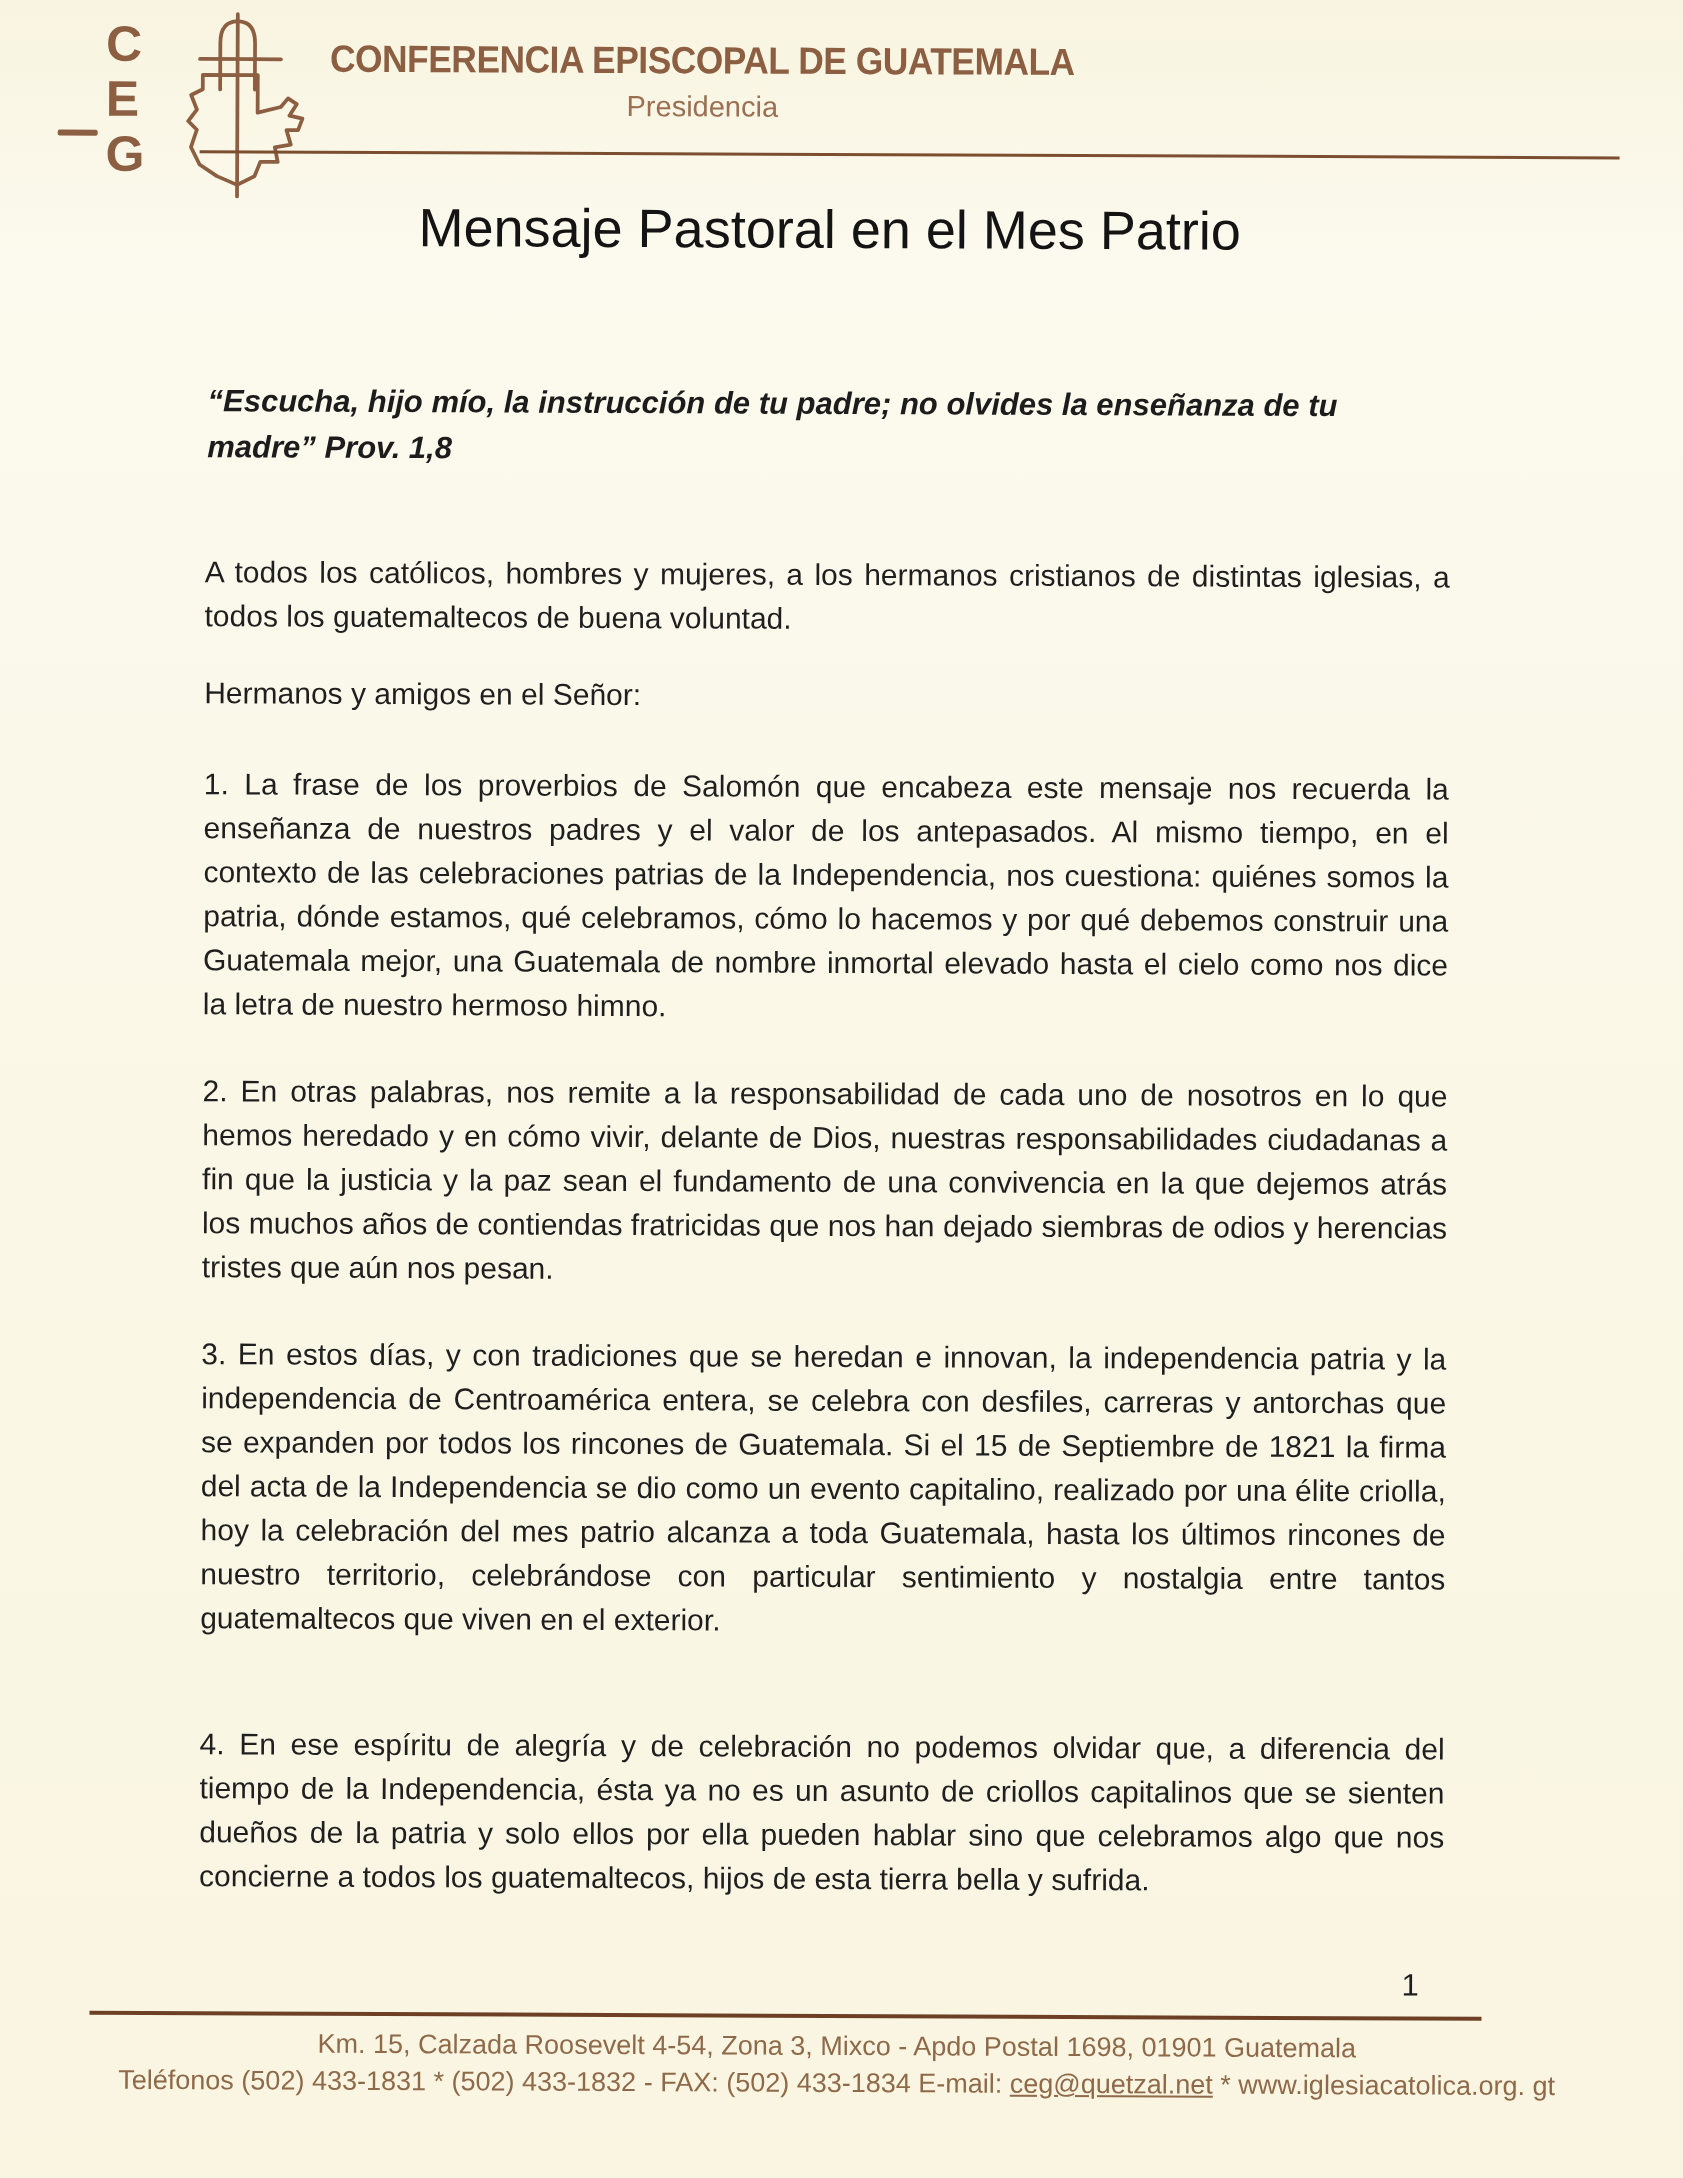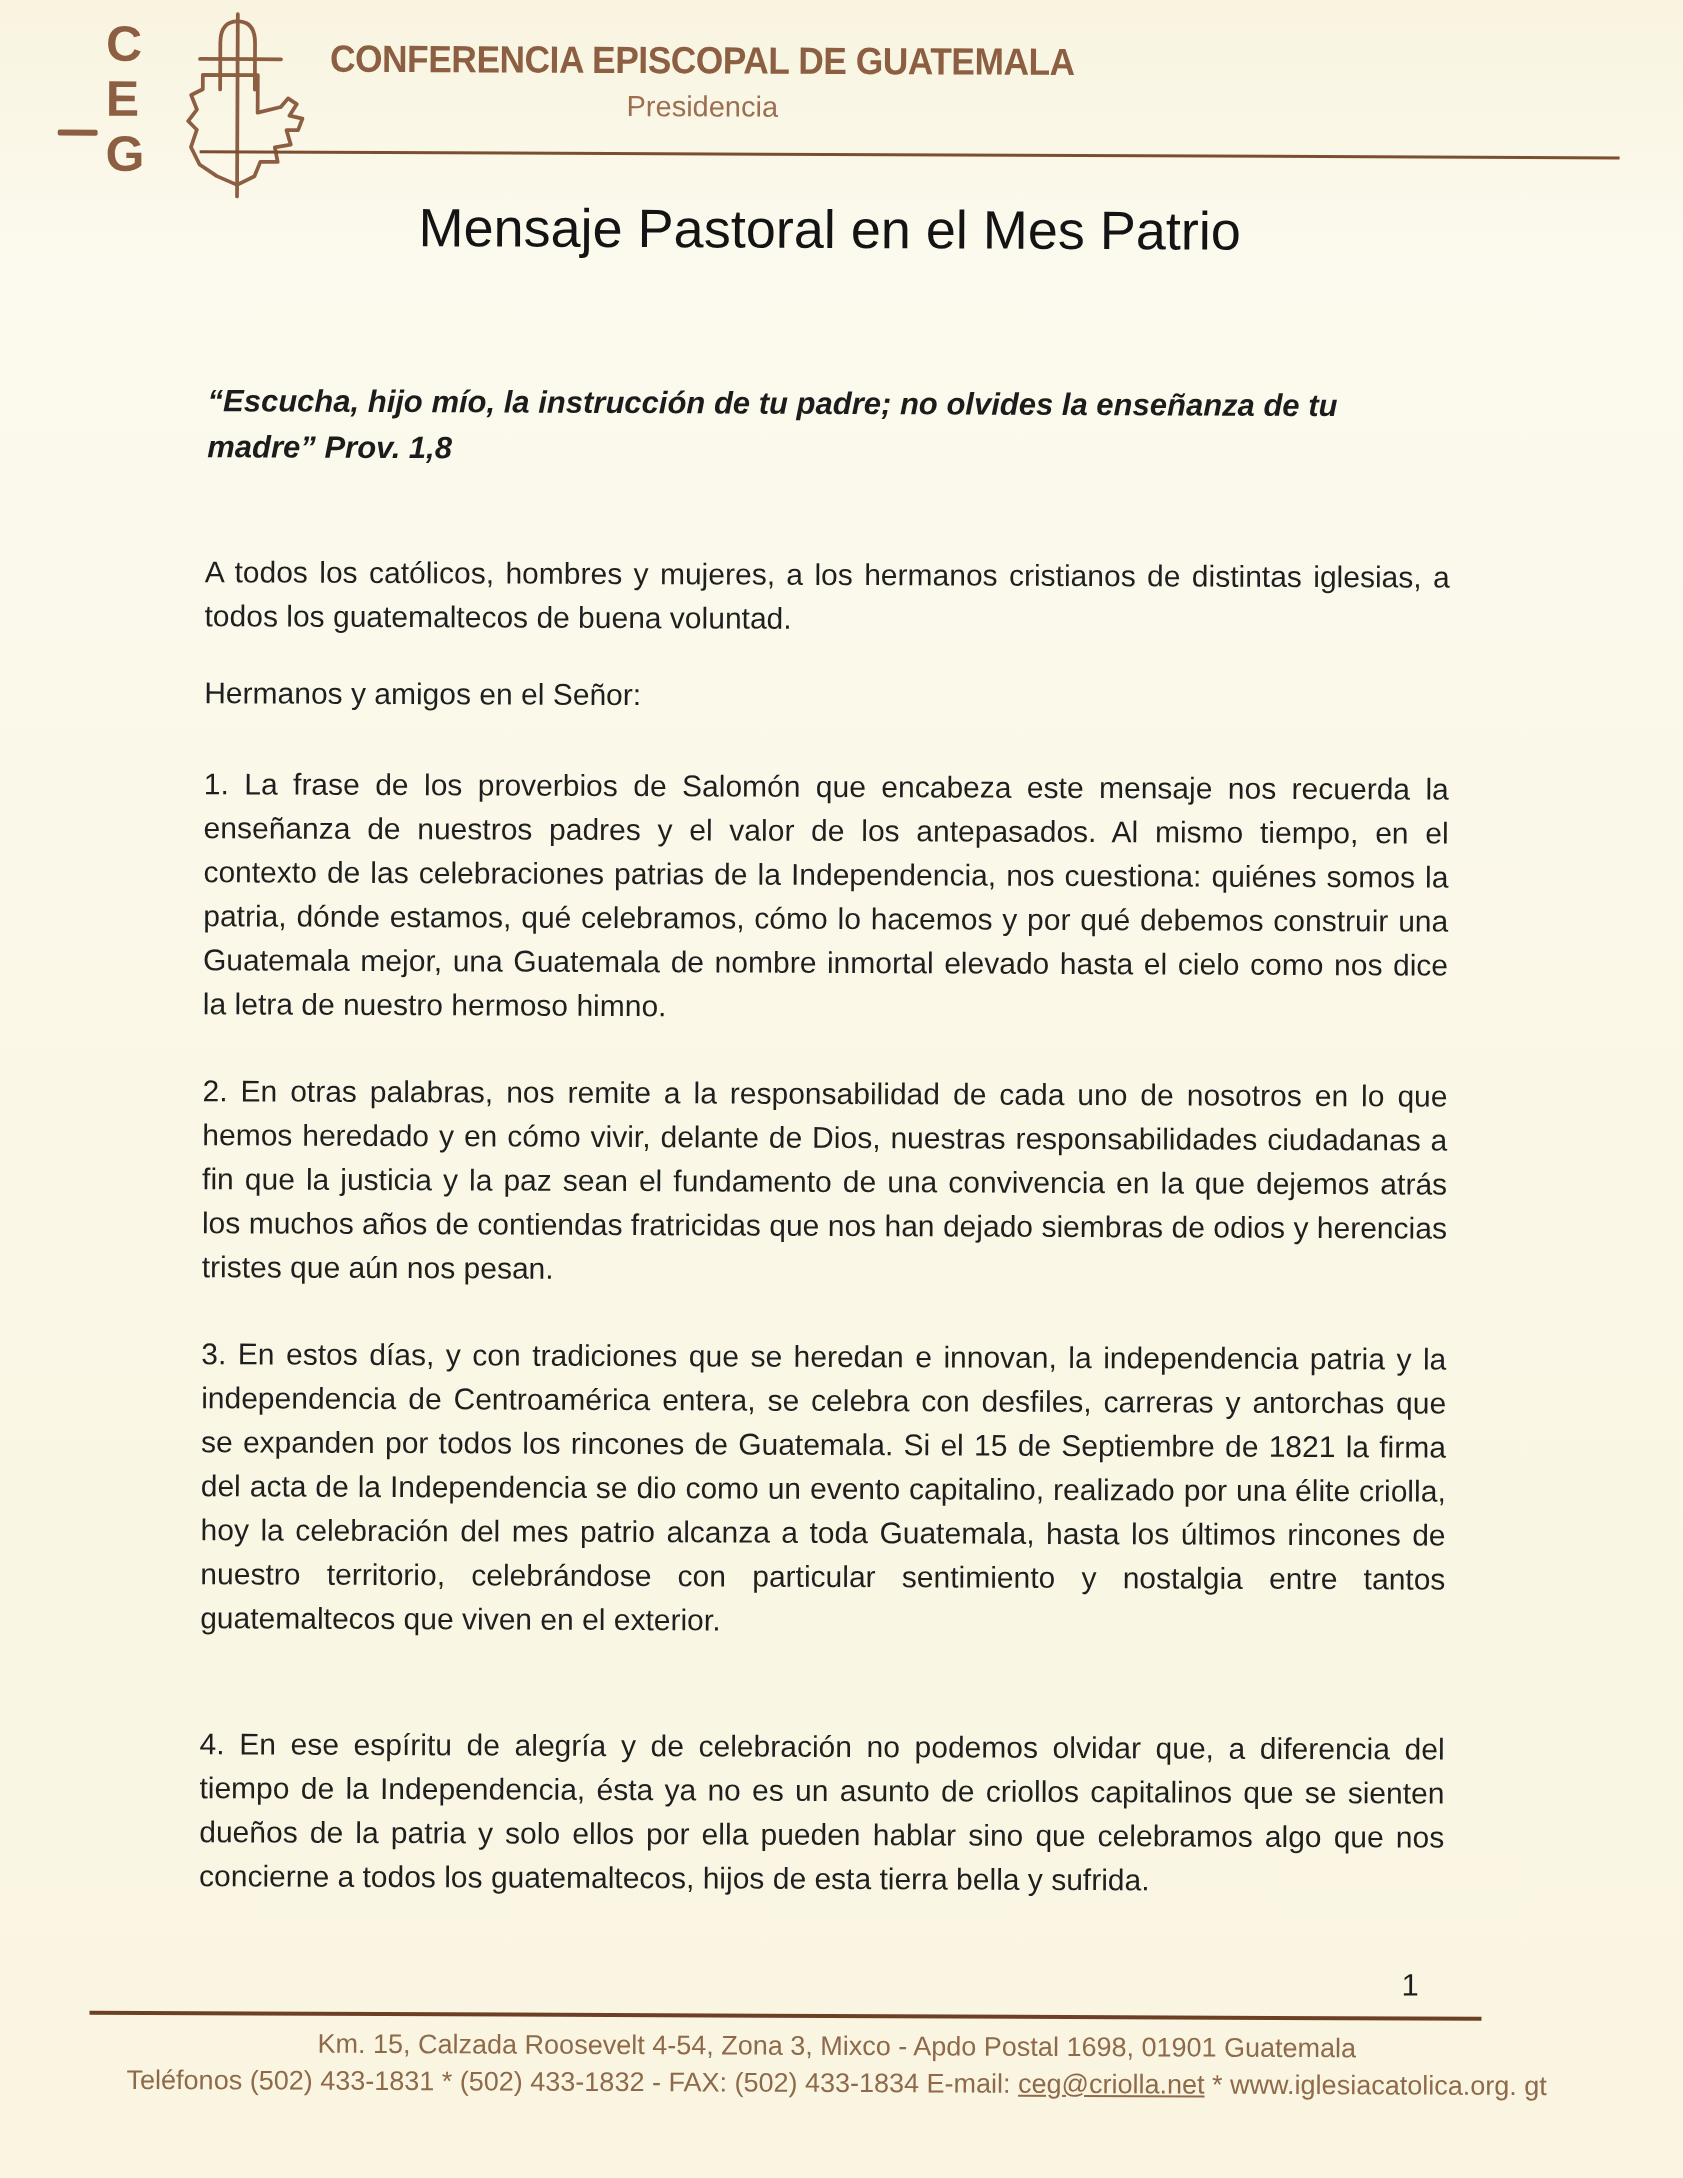--- a/index.html
+++ b/index.html
@@ -89,18 +89,18 @@
 
     <p class="para p1">1. La frase de los proverbios de Salomón que encabeza este mensaje nos recuerda la enseñanza de nuestros padres y el valor de los antepasados. Al mismo tiempo, en el contexto de las celebraciones patrias de la Independencia, nos cuestiona: quiénes somos la patria, dónde estamos, qué celebramos, cómo lo hacemos y por qué debemos construir una Guatemala mejor, una Guatemala de nombre inmortal elevado hasta el cielo como nos dice la letra de nuestro hermoso himno.</p>
     <p class="para p2">2. En otras palabras, nos remite a la responsabilidad de cada uno de nosotros en lo que hemos heredado y en cómo vivir, delante de Dios, nuestras responsabilidades ciudadanas a fin que la justicia y la paz sean el fundamento de una convivencia en la que dejemos atrás los muchos años de contiendas fratricidas que nos han dejado siembras de odios y herencias tristes que aún nos pesan.</p>
     <p class="para p3">3. En estos días, y con tradiciones que se heredan e innovan, la independencia patria y la independencia de Centroamérica entera, se celebra con desfiles, carreras y antorchas que se expanden por todos los rincones de Guatemala. Si el 15 de Septiembre de 1821 la firma del acta de la Independencia se dio como un evento capitalino, realizado por una élite criolla, hoy la celebración del mes patrio alcanza a toda Guatemala, hasta los últimos rincones de nuestro territorio, celebrándose con particular sentimiento y nostalgia entre tantos guatemaltecos que viven en el exterior.</p>
     <p class="para p4">4. En ese espíritu de alegría y de celebración no podemos olvidar que, a diferencia del tiempo de la Independencia, ésta ya no es un asunto de criollos capitalinos que se sienten dueños de la patria y solo ellos por ella pueden hablar sino que celebramos algo que nos concierne a todos los guatemaltecos, hijos de esta tierra bella y sufrida.</p>
 
     <div class="page-number">1</div>
     <div class="footer-rule"></div>
     <div class="footer">
       <div>Km. 15, Calzada Roosevelt 4-54, Zona 3, Mixco - Apdo Postal 1698, 01901 Guatemala</div>
-      <div><span>Teléfonos (502) 433-1831 * (502) 433-1832 - FAX: (502) 433-1834 E-mail: </span><span class="email">ceg@criolla.net</span><span> * www.iglesiacatolica.org. gt</span></div>
+      <div><span>Teléfonos (502) 433-1831 * (502) 433-1832 - FAX: (502) 433-1834 E-mail: </span><span class="email">ceg@quetzal.net</span><span> * www.iglesiacatolica.org. gt</span></div>
     </div>
 
   </div>
 </div>
 
 
 </body></html>

